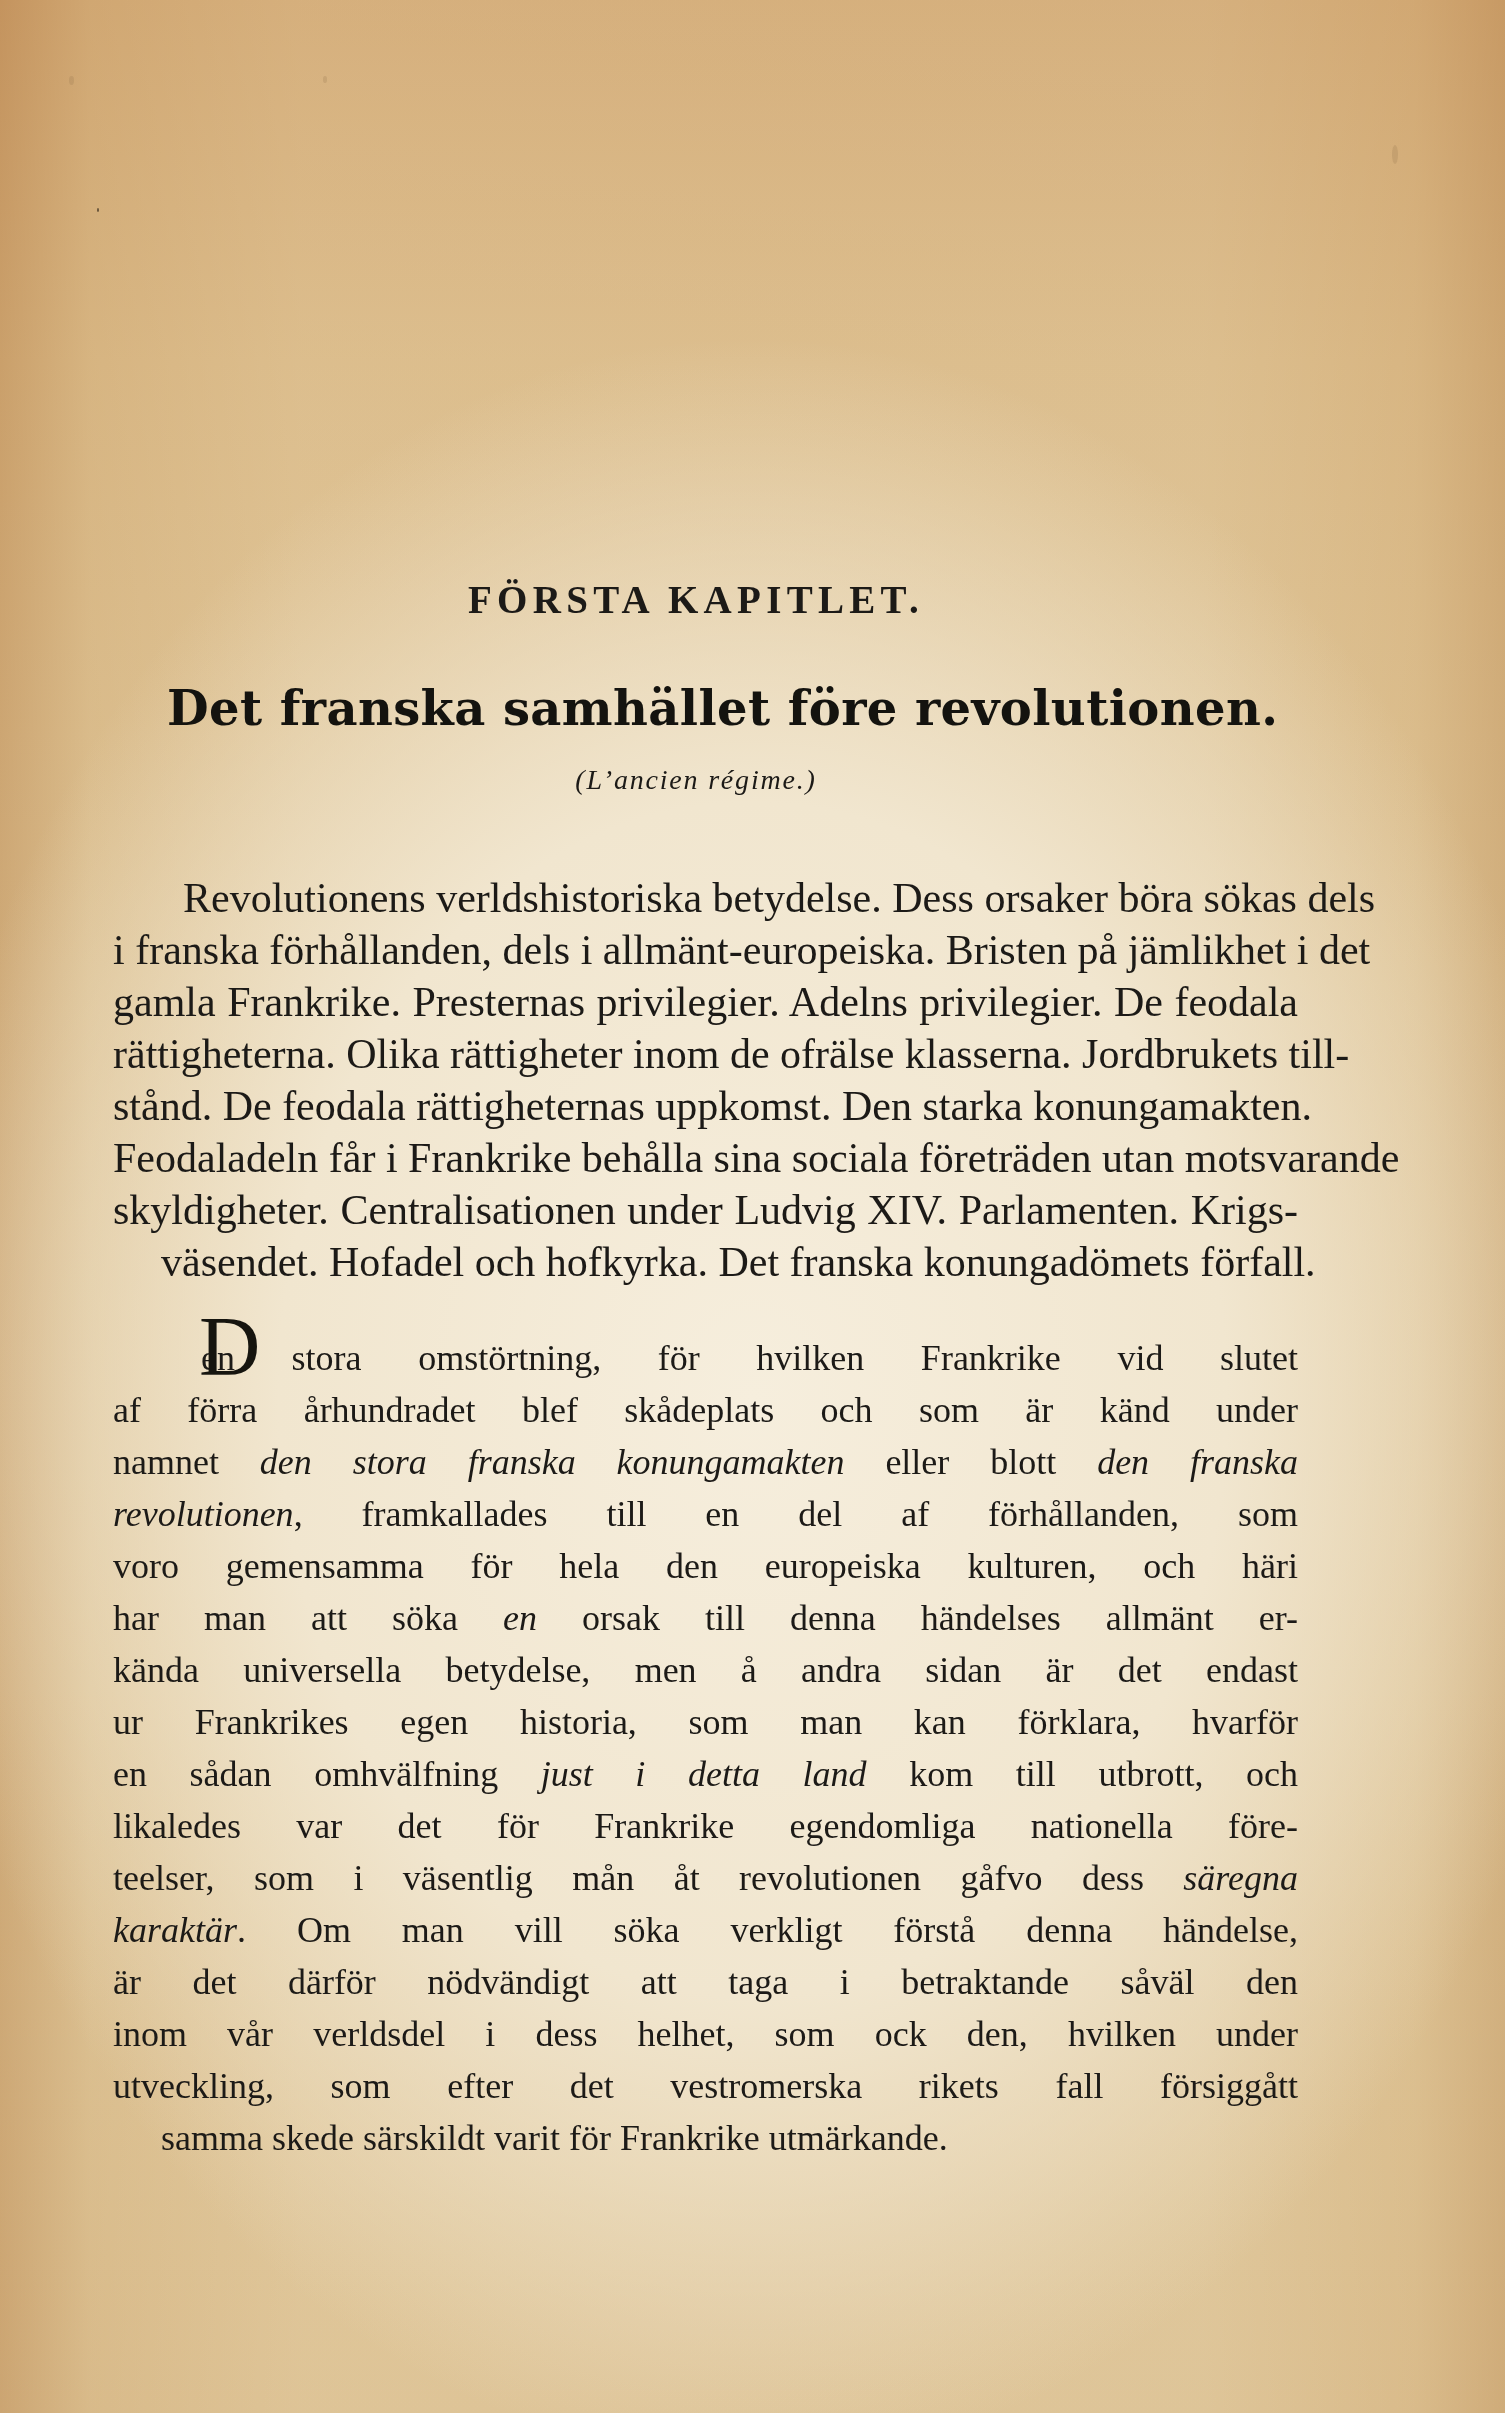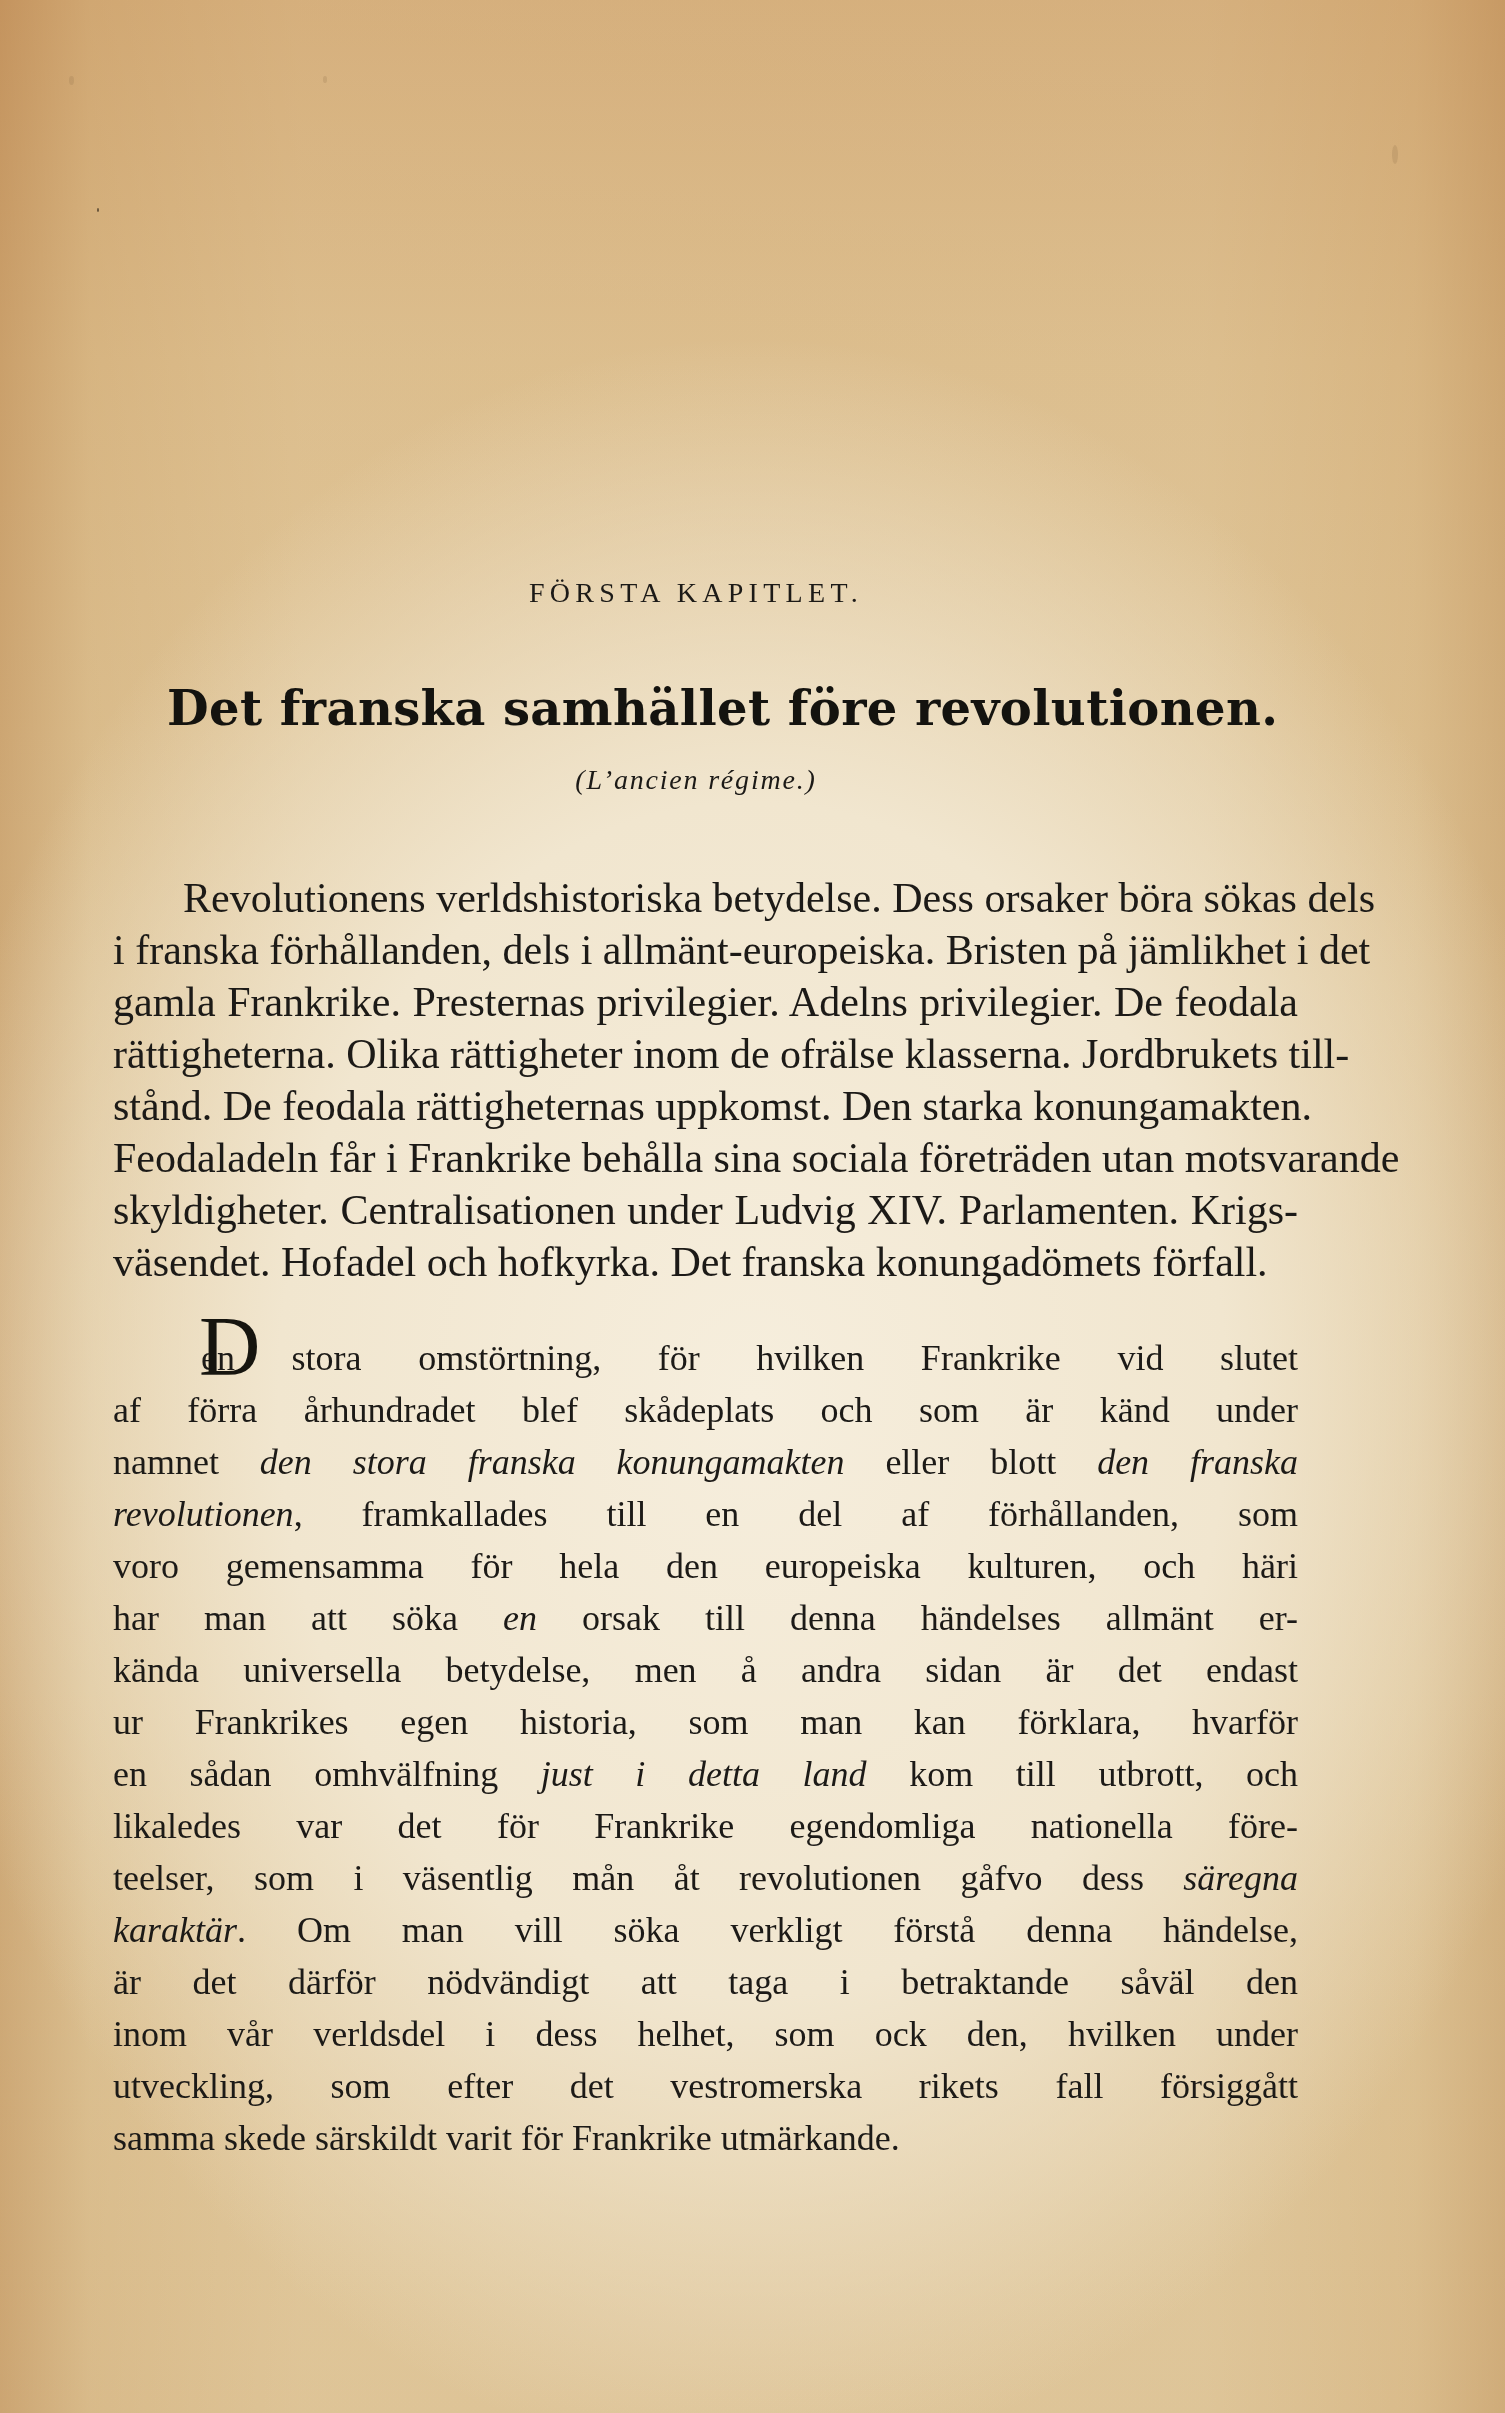--- a/index.html
+++ b/index.html
@@ -22,23 +22,23 @@
   .page {
     position: absolute;
     left: 0; top: 0;
     width: 1505px; height: 2413px;
   }
   .chapter-label {
     position: absolute;
     top: 577px;
     left: 0; width: 1392px;
     text-align: center;
-    font-size: 28px;
+    font-size: 39px;
     letter-spacing: 5.3px;
-    font-weight: normal;
+    font-weight: bold;
   }
   .chapter-title {
     position: absolute;
     top: 680px;
     left: 167px; width: 1079px;
     text-align: center;
     font-family: "DejaVu Serif", "Liberation Serif", serif;
     font-weight: bold;
     font-size: 48px;
     letter-spacing: 0.4px;
@@ -66,20 +66,21 @@
     hyphens: manual;
   }
   .summary .line, .body .line {
     display: block;
     text-align: justify;
     text-align-last: justify;
     white-space: nowrap;
   }
   .summary .line.last, .body .line.last {
     text-align-last: left;
+    margin-left: 48px;
   }
   .summary .line.first {
     padding-left: 70px;
   }
   .summary { text-indent: 0; }
   .body {
     position: absolute;
     top: 1332px;
     left: 113px;
     width: 1185px;

